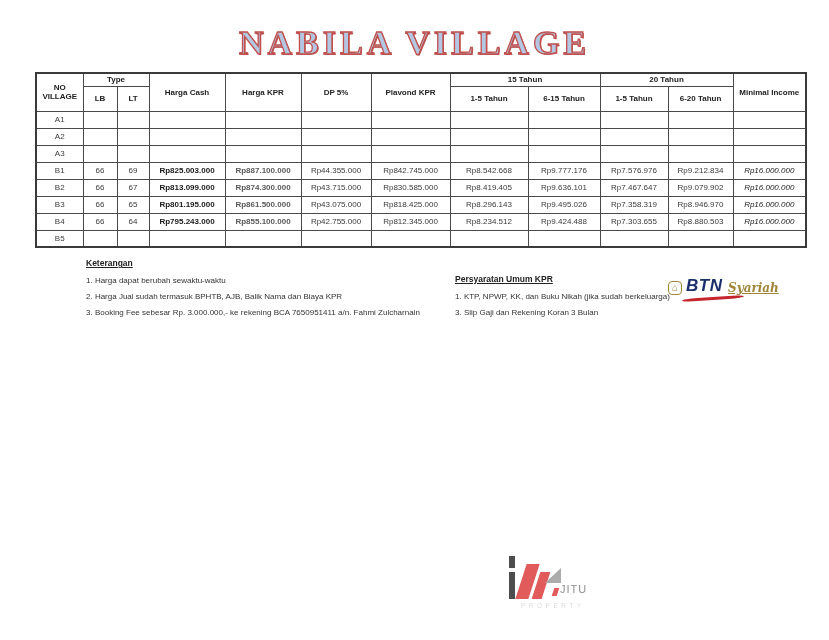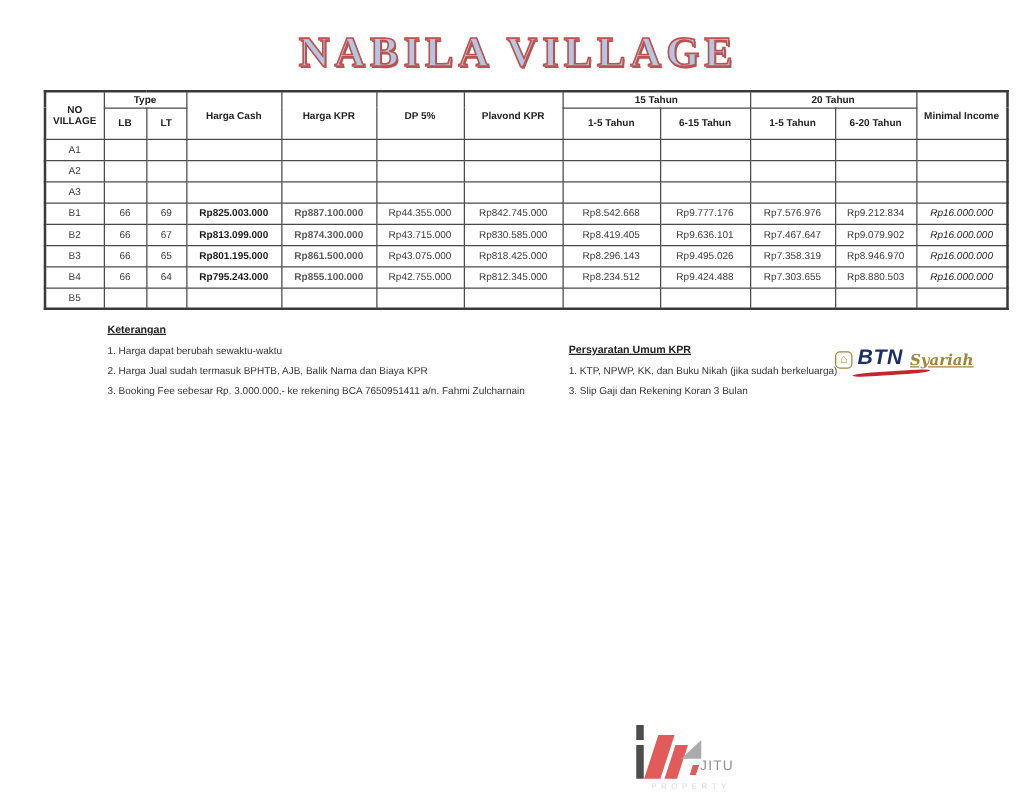--- a/index.html
+++ b/index.html
@@ -68,21 +68,21 @@
     font-style:italic; font-weight:bold; font-size:12px; color:#a08538;
     text-decoration:underline;
   }
   .btn-swoosh {
     position:absolute; left:14px; top:21px; width:62px; height:3px;
     background:#c5262c; border-radius:50% / 100%;
     transform:rotate(-4deg);
   }
 
   
-  .jitu-logo { position:absolute; left:497px; top:580px; width:110px; height:58px;text-decoration:underline; }
+  .jitu-logo { position:absolute; left:497px; top:556px; width:110px; height:58px;text-decoration:underline; }
   .jitu-bar-top    { position:absolute; left:12px; top:0;    width:6px;  height:12px; background:#4d4d4d; }
   .jitu-bar-bottom { position:absolute; left:12px; top:16px; width:6px;  height:27px; background:#4d4d4d; }
   .jitu-red-1 { position:absolute; left:24px; top:8px;  width:13px; height:35px; background:#e15b5b; transform:skewX(-18deg); }
   .jitu-red-2 { position:absolute; left:39px; top:16px; width:10px; height:27px; background:#e15b5b; transform:skewX(-18deg); }
   .jitu-roof  { position:absolute; left:48px; top:12px; width:0; height:0;
                 border-left:16px solid transparent; border-bottom:15px solid #ababab; }
   .jitu-dot   { position:absolute; left:56px; top:32px; width:5px; height:8px; background:#e15b5b; transform:skewX(-18deg); }
   .jitu-name  { position:absolute; left:63px; top:27px; font-size:11px; color:#8f8f8f; letter-spacing:1px; }
   .jitu-sub   { position:absolute; left:24px; top:46px; font-size:6.5px; color:#dcdcdc; letter-spacing:3.5px; }
 </style>

